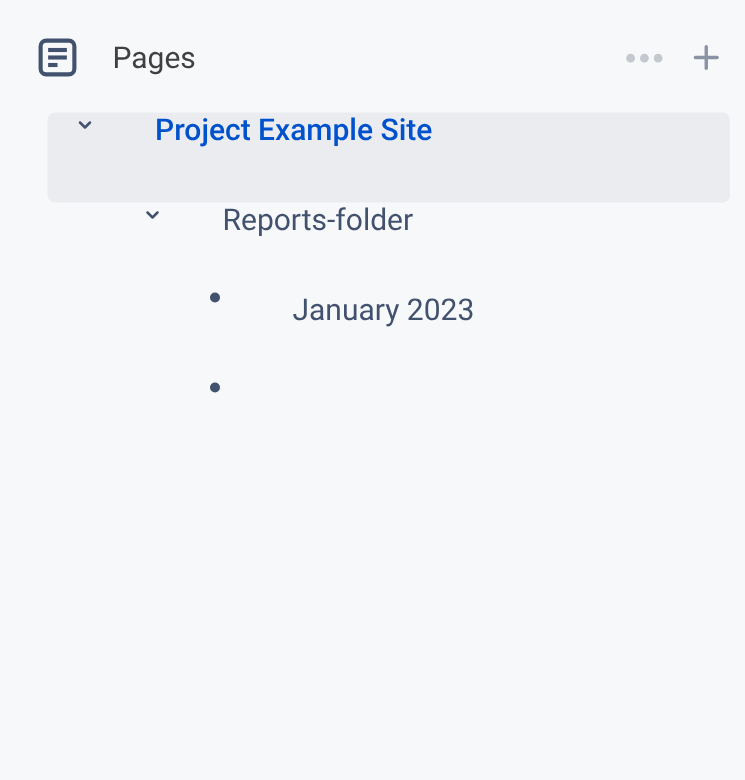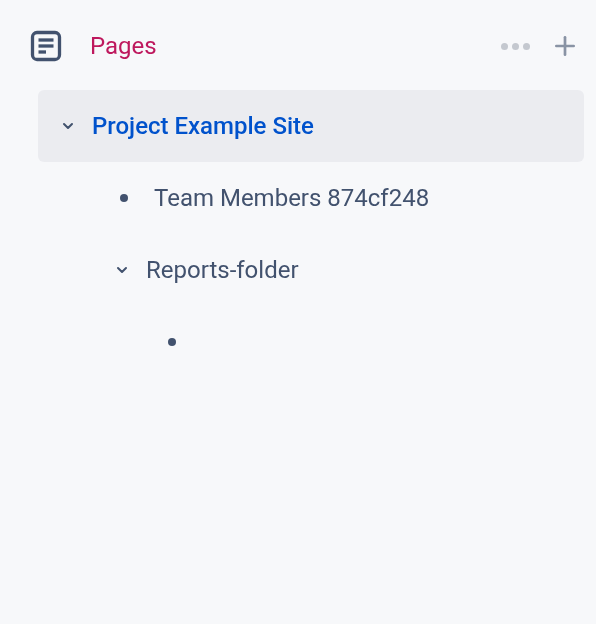--- a/index.html
+++ b/index.html
@@ -28,21 +28,21 @@
       justify-content: center;
       margin-right: 26px;
     }
     .pages-icon svg {
       width: 36px;
       height: 36px;
     }
     .pages-title {
       font-size: 24px;
       font-weight: 400;
-      color: #be185d;
+      color: #404040;
       flex: 1;
     }
     .header-actions {
       display: flex;
       align-items: center;
       gap: 18px;
     }
     .more-icon {
       display: flex;
       align-items: center;
@@ -67,24 +67,24 @@
     .add-icon svg {
       width: 26px;
       height: 26px;
     }
     .tree {
       padding-left: 0;
       padding-right: 12px;
     }
     .tree-item {
       display: flex;
-      align-items: center;
       height: 72px;
       border-radius: 6px;
       cursor: pointer;
+      gap: 32px;
     }
     .tree-item.selected {
       background: #ebecf0;
       margin-left: 18px;
     }
     .tree-item.level-0 {
       padding-left: 20px;
     }
     .tree-item.level-1 {
       padding-left: 100px;
@@ -155,33 +155,33 @@
 
   <div class="tree-item level-0 selected">
     <div class="expand-toggle">
       <svg viewBox="0 0 24 24" fill="none" stroke="#42526e" stroke-width="3" stroke-linecap="round" stroke-linejoin="round">
         <polyline points="6 9 12 15 18 9"></polyline>
       </svg>
     </div>
     <div class="tree-label">Project Example Site</div>
   </div>
 
-  <div class="tree-item level-1">
-    <div class="bullet"></div>
-    <div class="tree-label">Team Members 874cf248</div>
-  </div>
 
 
   <div class="tree-item level-1" style="padding-left:92px;">
     <div class="expand-toggle">
       <svg viewBox="0 0 24 24" fill="none" stroke="#42526e" stroke-width="3" stroke-linecap="round" stroke-linejoin="round">
         <polyline points="6 9 12 15 18 9"></polyline>
       </svg>
     </div>
     <div class="tree-label">Reports-folder</div>
   </div>
 
+  <div class="tree-item level-2">
+    <div class="bullet"></div>
+    <div class="tree-label">January 2023</div>
+  </div>
 
   <div class="tree-item level-2">
     <div class="bullet"></div>
   </div>
 
 </div>
 
 </body></html>

